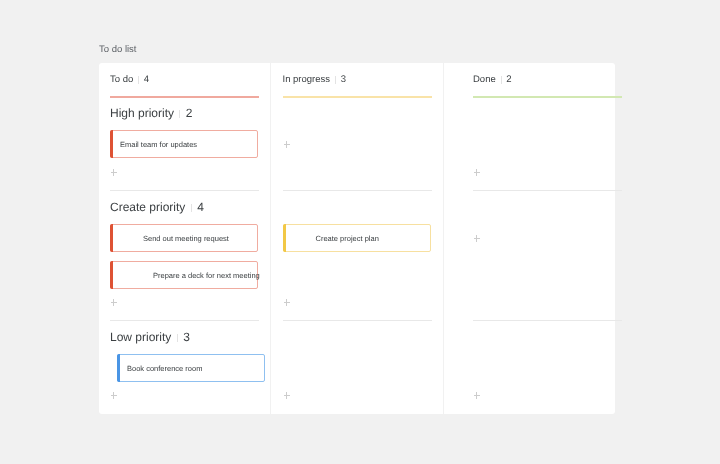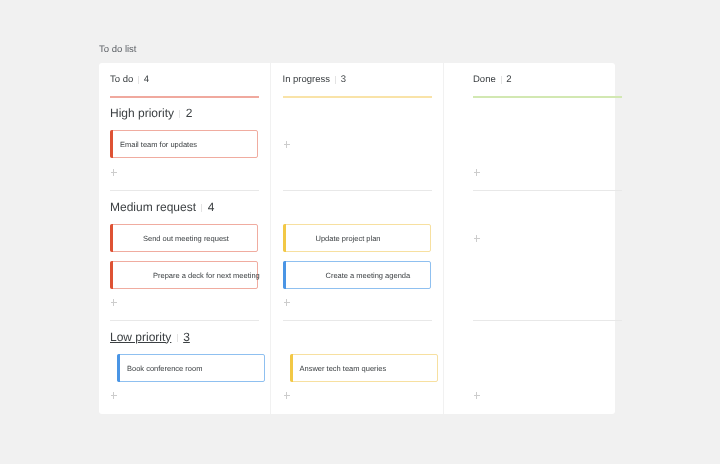--- a/index.html
+++ b/index.html
@@ -46,21 +46,21 @@
   .underline { position:absolute; left:11px; top:33px; width:149px; height:2px; }
 
   .sec-label {
     position:absolute; left:11px; height:14px;
     font-size:12px; color:#3c4043;
     display:flex; align-items:center; white-space:nowrap;
   }
   .sec-label .hsep { margin:0 5.4px; }
   .sec-label-1 { top:42.5px; }
   .sec-label-2 { top:136.5px; }
-  .sec-label-3 { top:266.5px;text-decoration:underline; }
+  .sec-label-3 { top:266.5px; }
 
   .divider { position:absolute; left:11px; width:149px; height:1px; background:#e8e8e8; }
   .divider-1 { top:127px; }
   .divider-2 { top:257px; }
 
   .card {
     position:absolute; left:11px; width:148px; height:28px;
     box-sizing:border-box;
     border:1px solid; border-radius:2px; background:#fff;
     display:flex; align-items:center;
@@ -125,21 +125,21 @@
         <div class="accent a-red"></div>
         <span>Email team for updates</span>
       </div>
       <div class="add add-1-one">
         <div class="h"></div>
         <div class="v"></div>
       </div>
       <div class="divider divider-1"></div>
 
       <div class="sec-label sec-label-2">
-        <span>Medium request</span>
+        <span>Create priority</span>
         <span class="hsep"></span>
         <span>4</span>
       </div>
       <div class="card c-red slot-2-1">
         <div class="accent a-red"></div>
         <span>Send out meeting request</span>
       </div>
       <div class="card c-red slot-2-2">
         <div class="accent a-red"></div>
         <span>Prepare a deck for next meeting</span>
@@ -176,36 +176,28 @@
       <div class="underline u-yellow"></div>
 
       <div class="add add-1-empty">
         <div class="h"></div>
         <div class="v"></div>
       </div>
       <div class="divider divider-1"></div>
 
       <div class="card c-yellow slot-2-1">
         <div class="accent a-yellow"></div>
-        <span>Update project plan</span>
-      </div>
-      <div class="card c-blue slot-2-2">
-        <div class="accent a-blue"></div>
-        <span>Create a meeting agenda</span>
+        <span>Create project plan</span>
       </div>
       <div class="add add-2-two">
         <div class="h"></div>
         <div class="v"></div>
       </div>
       <div class="divider divider-2"></div>
 
-      <div class="card c-yellow slot-3-1">
-        <div class="accent a-yellow"></div>
-        <span>Answer tech team queries</span>
-      </div>
       <div class="add add-3-one">
         <div class="h"></div>
         <div class="v"></div>
       </div>
     </div>
 
     <div class="col-divider col-divider-2"></div>
 
     <div class="col col-3">
       <div class="col-head">

